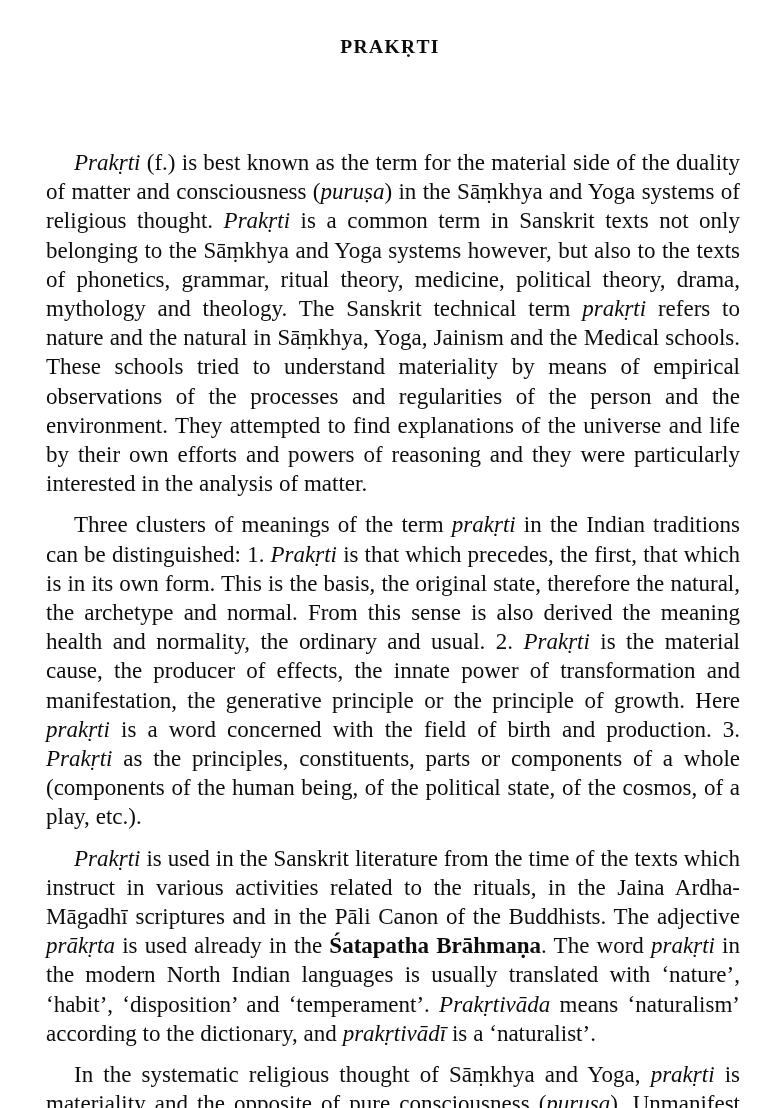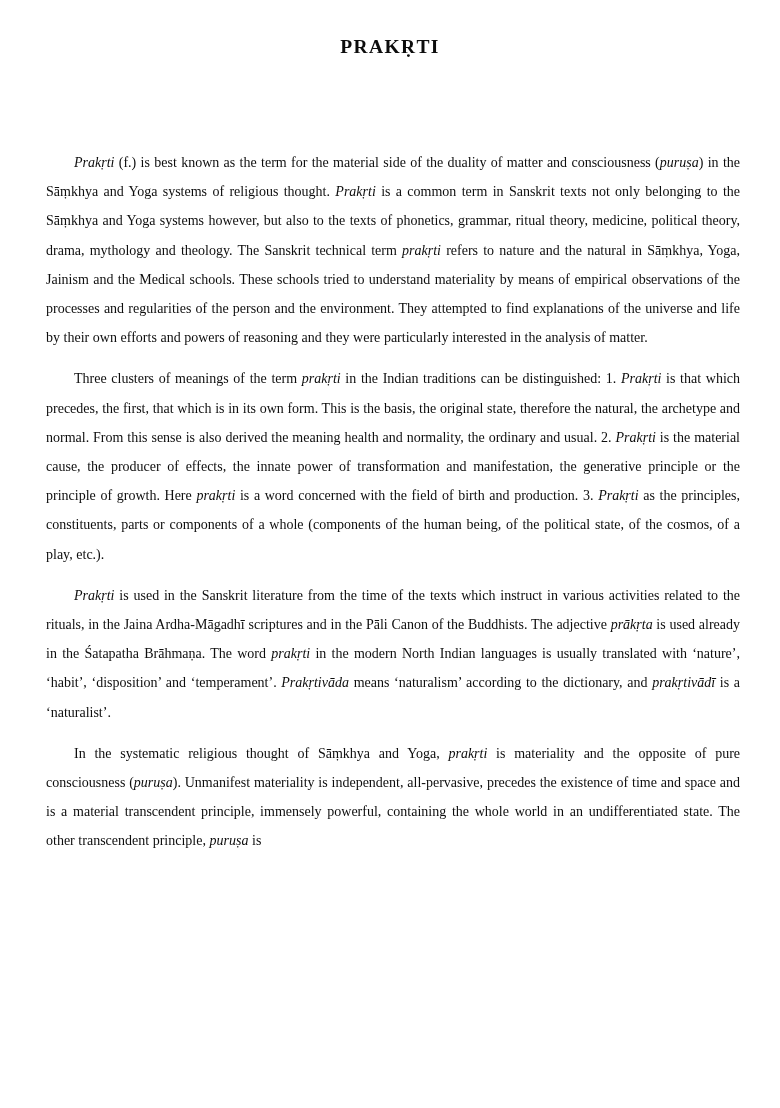--- a/index.html
+++ b/index.html
@@ -43,39 +43,39 @@
 
   .section-heading {
     font-size: 18px;
     font-weight: bold;
     margin: 0 0 28px 0;
     letter-spacing: 0.4px;
   }
 
   p.para {
     margin: 0 0 12px 0;
-    font-size: 14px;
+    font-size: 23px;
     line-height: 29.2px;
     text-align: justify;
     text-indent: 28px;
     -webkit-hyphens: none;
     hyphens: none;
     word-spacing: 0.1px;
   }
 
   p.para:last-child {
     margin-bottom: 16px;
   }
 
   i.it {
     font-style: italic;
   }
 
   b.bd {
-    font-weight: normal;
+    font-weight: bold;
   }
 </style>
 </head>
 <body>
 
 <div class="page">
 
   <div class="page-title">PRAKṚTI</div>
 
   <div class="content">

